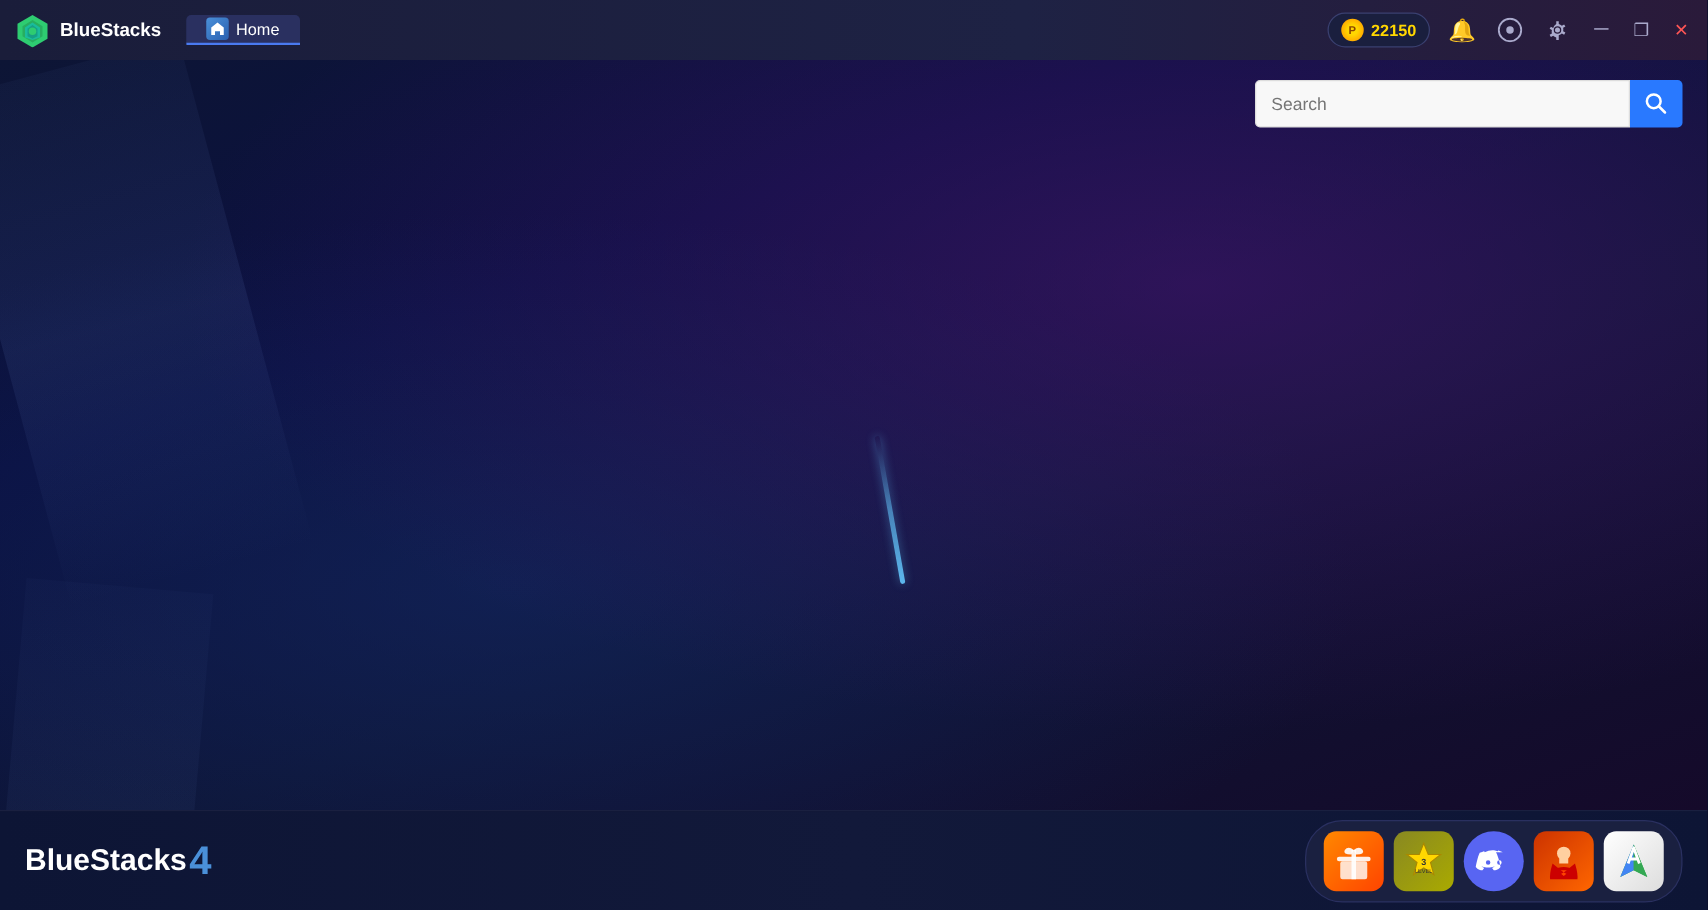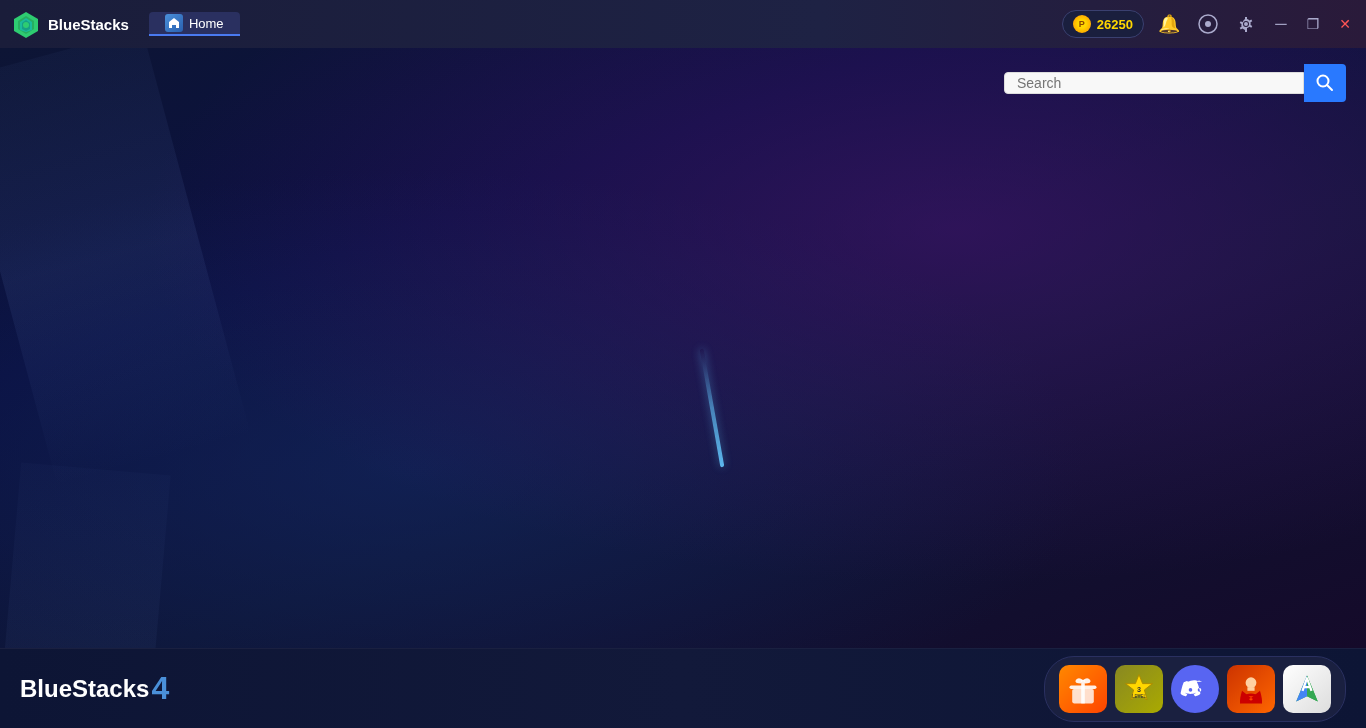--- a/index.html
+++ b/index.html
@@ -144,21 +144,21 @@
     #search-container {
       position: absolute;
       top: 16px;
       right: 20px;
       display: flex;
       align-items: center;
       gap: 0;
     }
     #search-input {
       width: 300px;
-      height: 22px;
+      height: 38px;
       background: #f8f8f8;
       border: 1px solid #dddddd;
       border-radius: 4px 0 0 4px;
       padding: 0 12px;
       font-size: 14px;
       color: #7f1d1d;
       outline: none;
     }
     #search-btn {
       width: 42px;
@@ -243,21 +243,21 @@
       <svg width="12" height="12" viewBox="0 0 12 12" fill="white">
         <path d="M6 1L11 5v6H8V8H4v3H1V5z"></path>
       </svg>
     </div>
     <span>Home</span>
   </div>
 
   <div id="titlebar-right">
     <div id="coins-display">
       <div class="coin-icon">P</div>
-      <span id="coins-amount">26250</span>
+      <span id="coins-amount">22150</span>
     </div>
     <div class="titlebar-icon-btn">🔔</div>
     <div class="titlebar-icon-btn">
       <svg width="20" height="20" viewBox="0 0 20 20" fill="#aaaacc">
         <circle cx="10" cy="10" r="9" stroke="#aaaacc" stroke-width="1.5" fill="none"></circle>
         <circle cx="10" cy="10" r="3" fill="#aaaacc"></circle>
       </svg>
     </div>
     <div class="titlebar-icon-btn">
       <svg width="20" height="20" viewBox="0 0 20 20" fill="#aaaacc">

